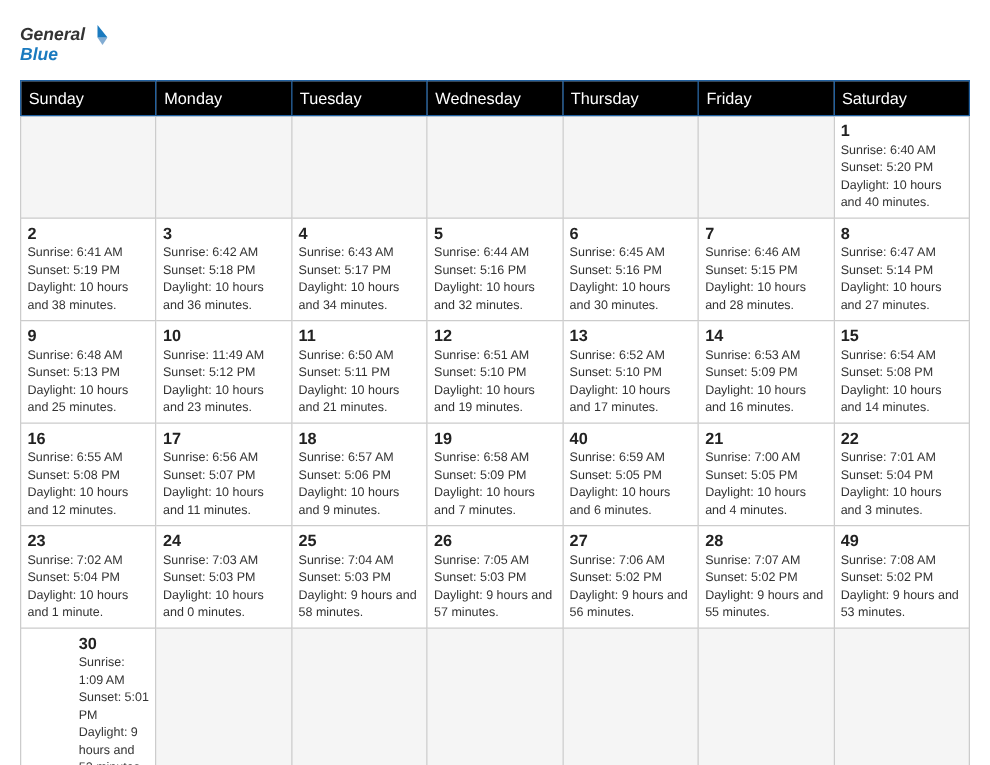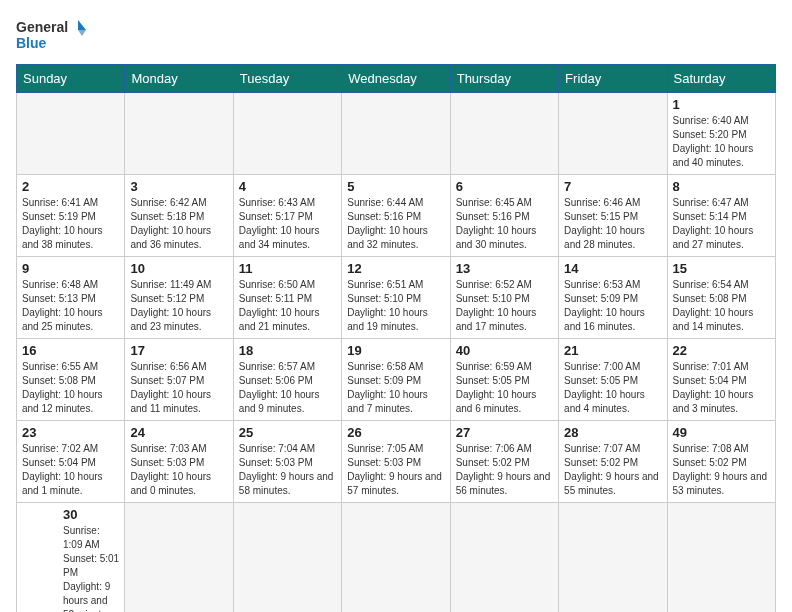--- a/index.html
+++ b/index.html
@@ -13,40 +13,41 @@
     .header-area {
       display: flex;
       justify-content: space-between;
       align-items: flex-start;
       margin-bottom: 10px;
     }
     .logo {
       display: flex;
       align-items: center;
       gap: 4px;
+      font-style: italic;
     }
     .title-area {
       text-align: right;
     }
     .month-title {
       font-size: 32px;
       color: #333;
       font-weight: normal;
     }
     .location-title {
       font-size: 16px;
       color: #555;
     }
     .calendar {
       width: 100%;
       border-collapse: collapse;
       border: 1px solid #ccc;
     }
     .calendar th {
-      background-color: #0f766e;
+      background-color: #000000;
       color: #fff;
       text-align: left;
       padding: 6px 6px;
       font-size: 13px;
       border: 1px solid #2060a0;
       font-weight: normal;
     }
     .calendar td {
       vertical-align: top;
       border: 1px solid #ccc;

